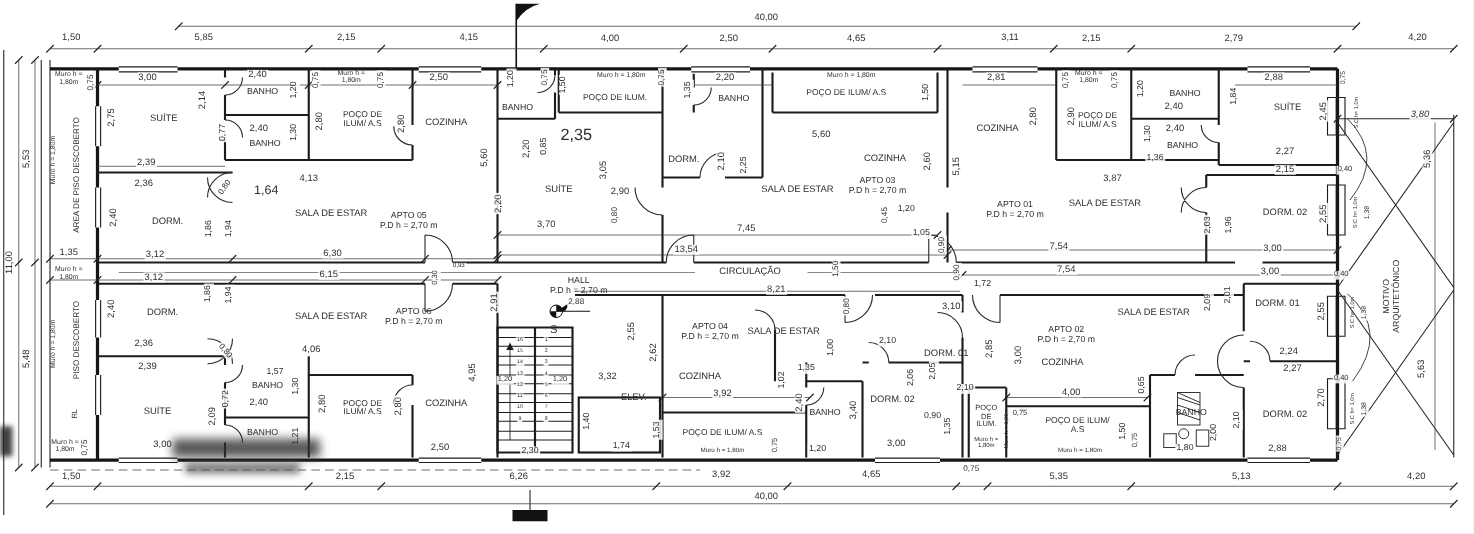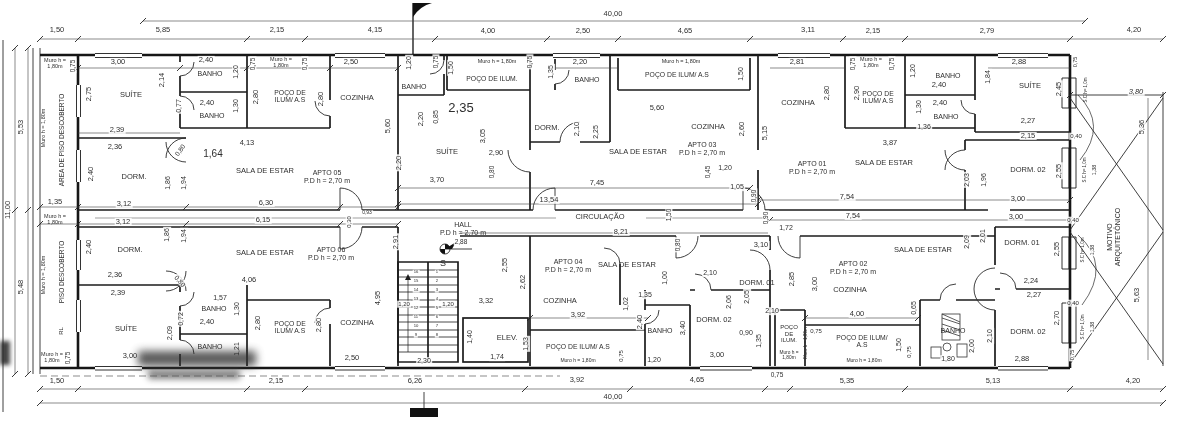--- a/index.html
+++ b/index.html
@@ -358,21 +358,21 @@
 P.D h = 2,70 m</div>
       <div class="lbl dim" style="font-size: 6.5px; left: 461px; top: 242px; transform: translate(-50%, -50%);">2,88</div>
       <div class="lbl" style="font-size: 9px; left: 443px; top: 264px; transform: translate(-50%, -50%);">S</div>
       <div class="lbl dim" style="font-size: 7.5px; left: 396px; top: 242px; transform: translate(-50%, -50%) rotate(-90deg);">2,91</div>
       <div class="lbl dim" style="font-size: 7.5px; left: 378px; top: 298px; transform: translate(-50%, -50%) rotate(-90deg);">4,95</div>
       <div class="lbl dim" style="font-size: 6px; left: 404px; top: 304px; transform: translate(-50%, -50%);">1,20</div>
       <div class="lbl dim" style="font-size: 6px; left: 448px; top: 304px; transform: translate(-50%, -50%);">1,20</div>
       <div class="lbl dim" style="font-size: 7px; left: 424px; top: 361px; transform: translate(-50%, -50%);">2,30</div>
       <div class="lbl dim" style="font-size: 7.5px; left: 486px; top: 301px; transform: translate(-50%, -50%);">3,32</div>
       <div class="lbl dim" style="font-size: 7px; left: 470px; top: 337px; transform: translate(-50%, -50%) rotate(-90deg);">1,40</div>
-      <div class="lbl" style="font-size: 7.5px; left: 507px; top: 338px; transform: translate(-50%, -50%);">ELEV.</div>
+      <div class="lbl" style="font-size: 7.5px; left: 507px; top: 318px; transform: translate(-50%, -50%);">ELEV.</div>
       <div class="lbl dim" style="font-size: 7px; left: 497px; top: 357px; transform: translate(-50%, -50%);">1,74</div>
       <div class="lbl dim" style="font-size: 7px; left: 526px; top: 344px; transform: translate(-50%, -50%) rotate(-90deg);">1,53</div>
       <div class="lbl dim" style="font-size: 4.2px; left: 416px; top: 272px; transform: translate(-50%, -50%);">16</div>
       <div class="lbl dim" style="font-size: 4.2px; left: 416px; top: 281px; transform: translate(-50%, -50%);">15</div>
       <div class="lbl dim" style="font-size: 4.2px; left: 416px; top: 290px; transform: translate(-50%, -50%);">14</div>
       <div class="lbl dim" style="font-size: 4.2px; left: 416px; top: 299px; transform: translate(-50%, -50%);">13</div>
       <div class="lbl dim" style="font-size: 4.2px; left: 416px; top: 308px; transform: translate(-50%, -50%);">12</div>
       <div class="lbl dim" style="font-size: 4.2px; left: 416px; top: 317px; transform: translate(-50%, -50%);">11</div>
       <div class="lbl dim" style="font-size: 4.2px; left: 416px; top: 326px; transform: translate(-50%, -50%);">10</div>
       <div class="lbl dim" style="font-size: 4.2px; left: 416px; top: 335px; transform: translate(-50%, -50%);">9</div>

